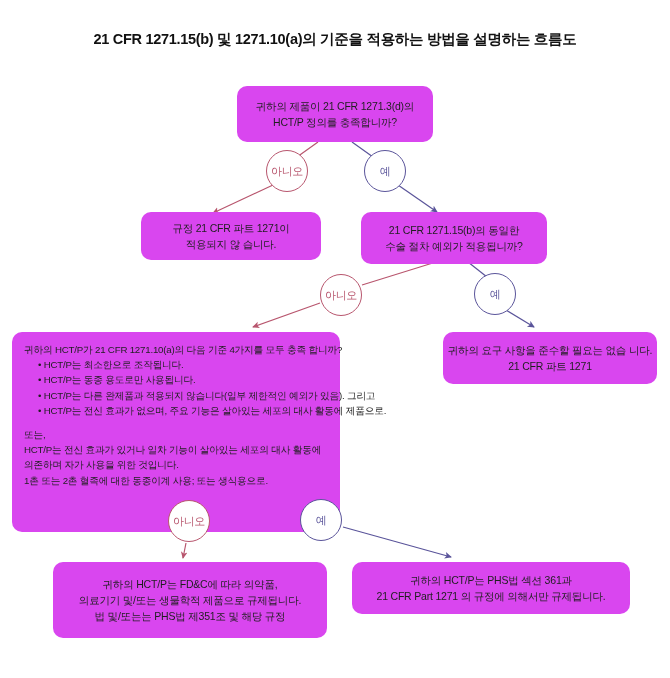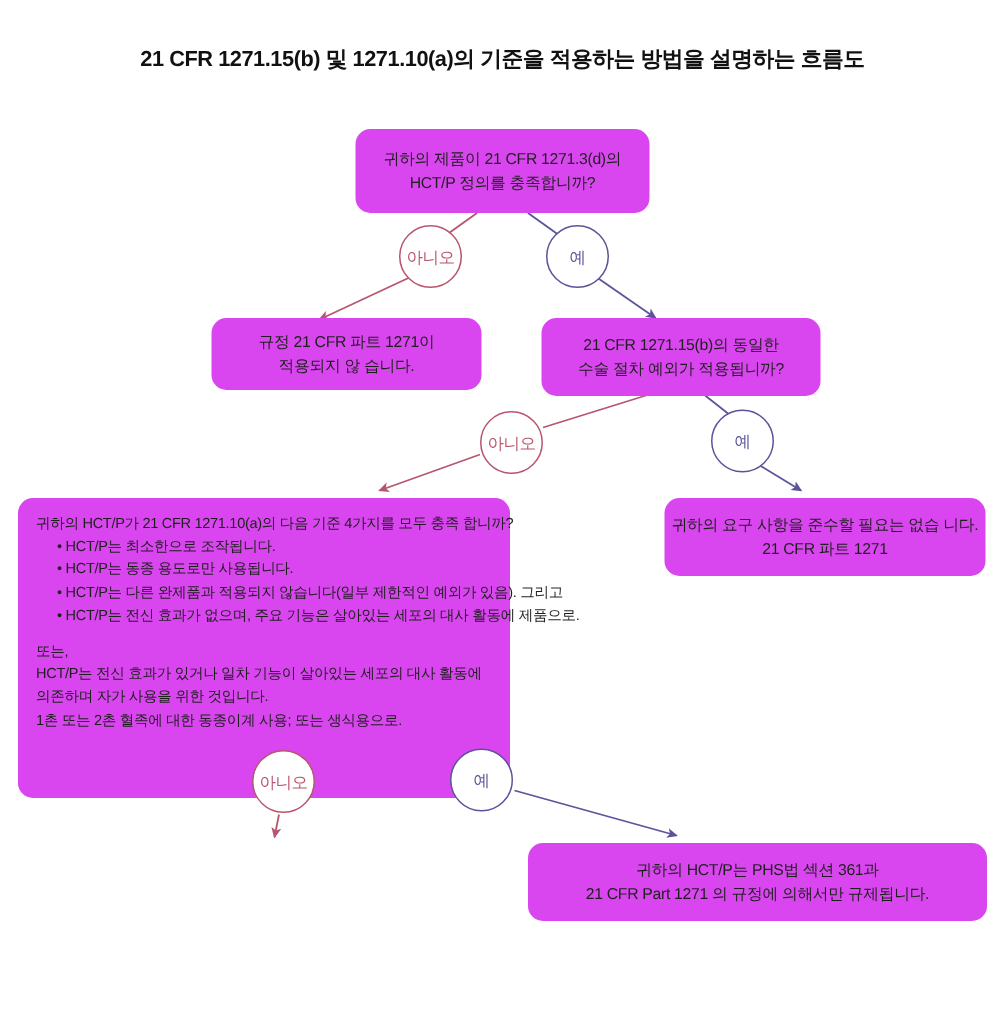--- a/index.html
+++ b/index.html
@@ -163,22 +163,28 @@
     <div class="line">HCT/P는 전신 효과가 있거나 일차 기능이 살아있는 세포의 대사 활동에</div>
     <div class="line">의존하며 자가 사용을 위한 것입니다.</div>
     <div class="line">1촌 또는 2촌 혈족에 대한 동종이계 사용; 또는 생식용으로.</div>
   </div>
 
   <div class="node centered" style="left:443px; top:332px; width:214px; height:52px;">
     <div class="line">귀하의 요구 사항을 준수할 필요는 없습 니다.</div>
     <div class="line">21 CFR 파트 1271</div>
   </div>
 
-
-  <div class="node centered" style="left:352px; top:562px; width:306px; height:52px;">
+  <div class="node centered" style="left:53px; top:562px; width:274px; height:76px;">
+    <div class="line">귀하의 HCT/P는 FD&amp;C에 따라 의약품,</div>
+    <div class="line">의료기기 및/또는 생물학적 제품으로 규제됩니다.</div>
+    <div class="line"></div>
+    <div class="line">법 및/또는는 PHS법 제351조 및 해당 규정</div>
+  </div>
+
+  <div class="node centered" style="left:352px; top:562px; width:278px; height:52px;">
     <div class="line">귀하의 HCT/P는 PHS법 섹션 361과</div>
     <div class="line">21 CFR Part 1271 의 규정에 의해서만 규제됩니다.</div>
   </div>
 
   <div class="badge no" style="left:287px; top:171px;">
     <span>아니오</span>
   </div>
   <div class="badge yes" style="left:385px; top:171px;">
     <span>예</span>
   </div>

